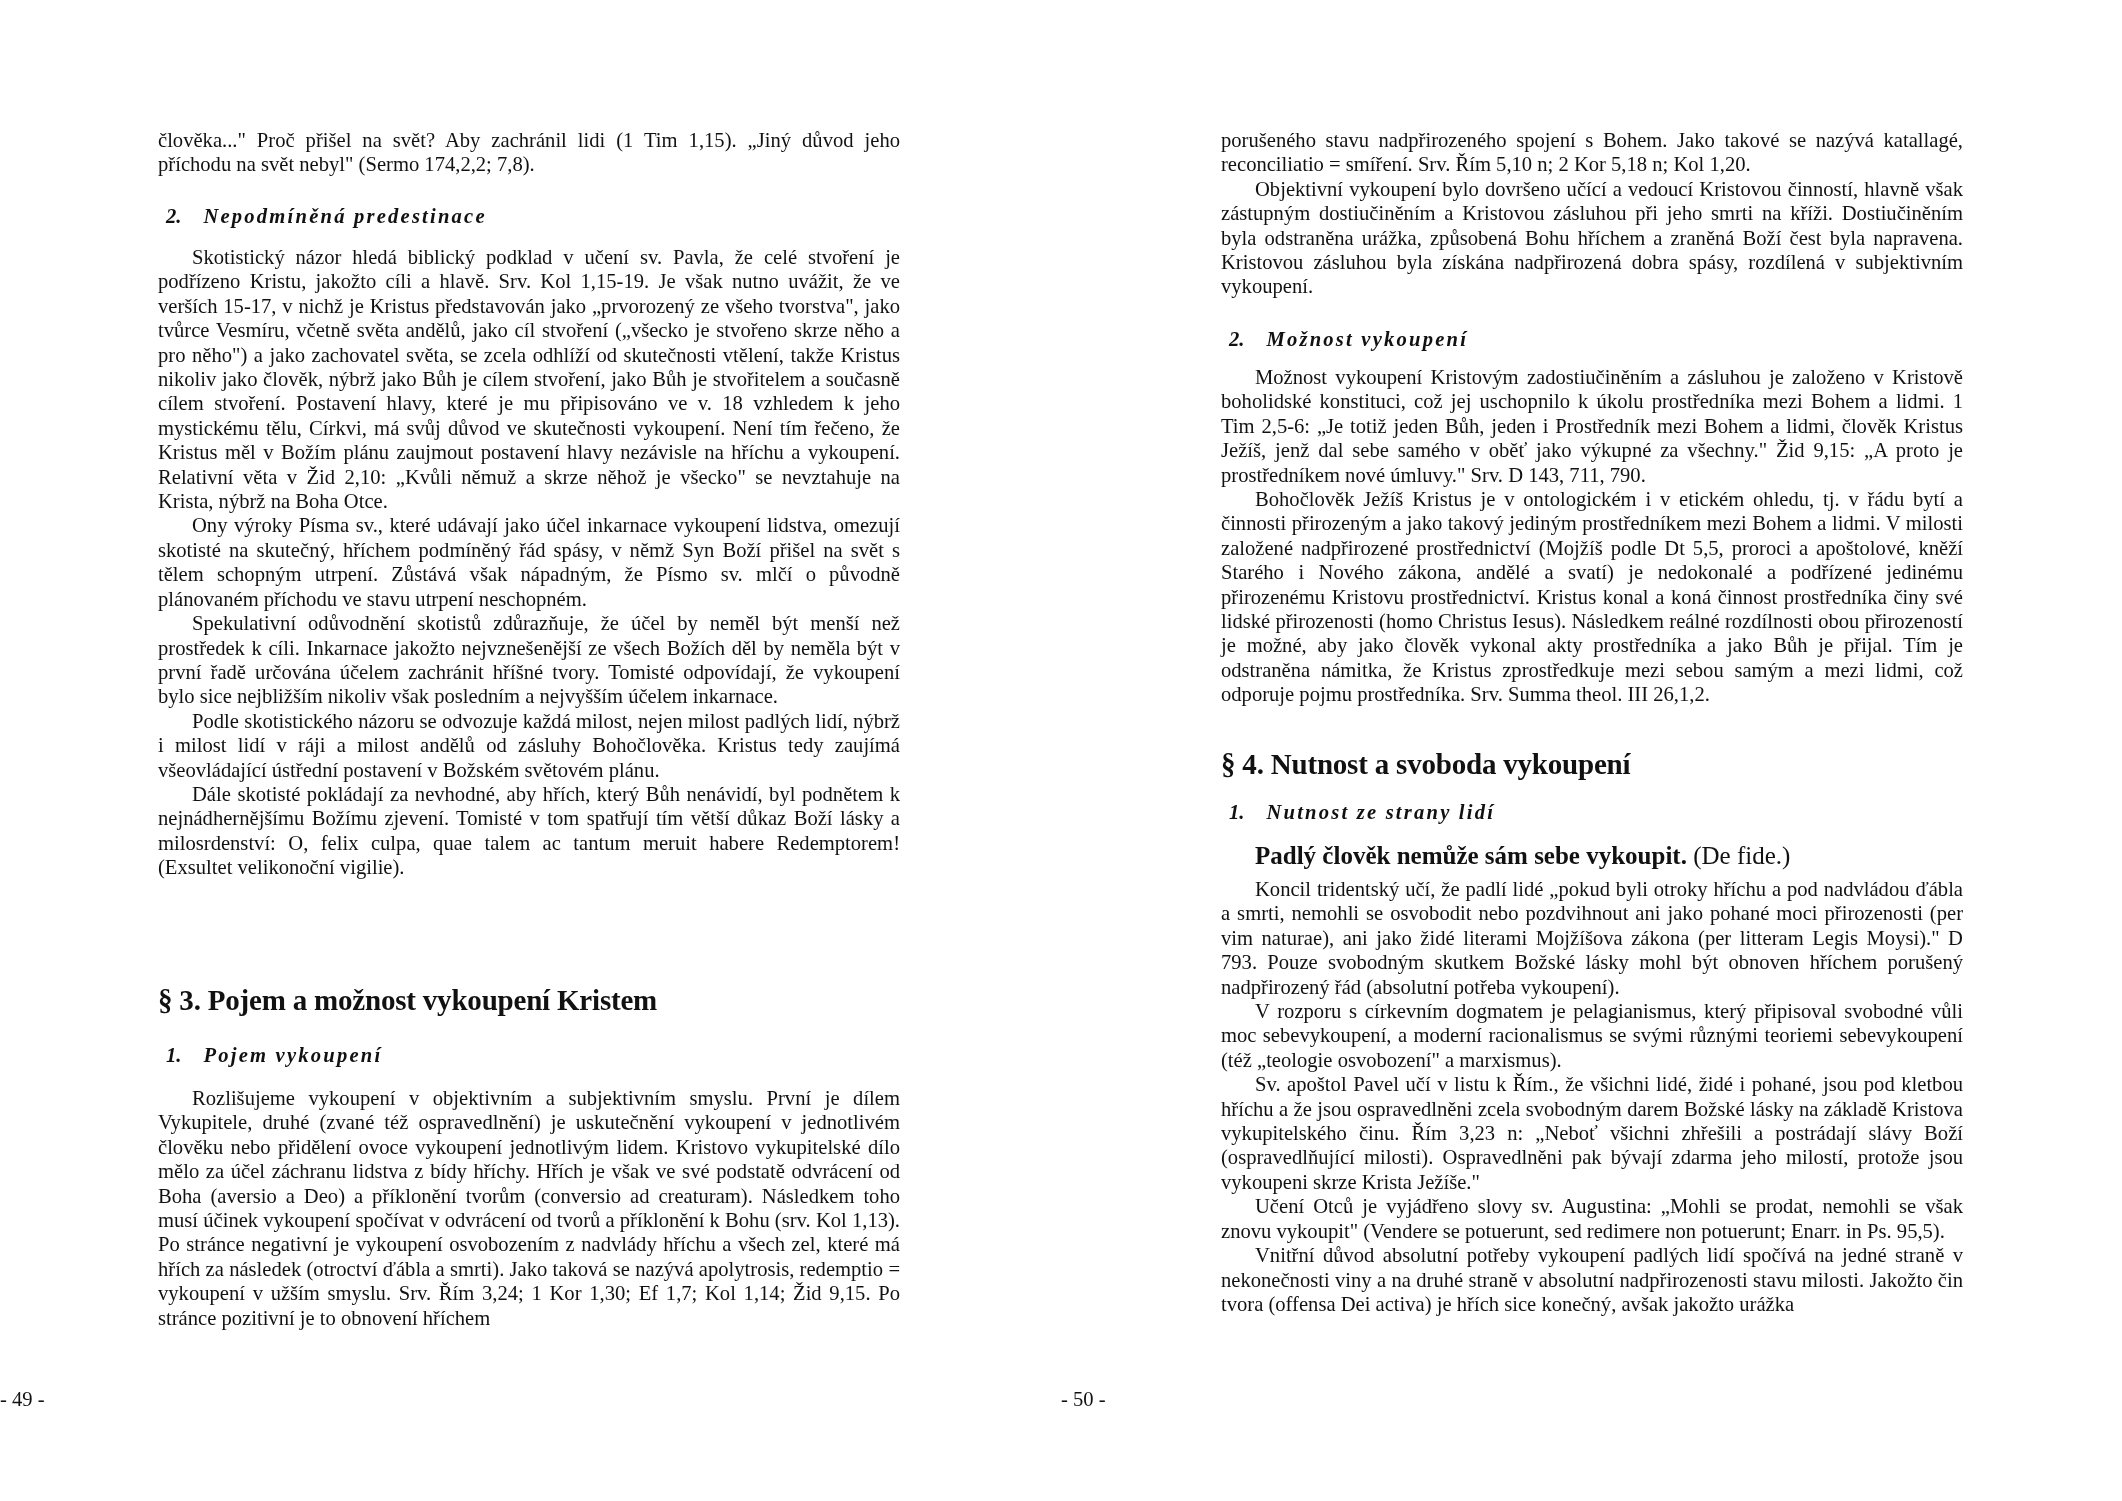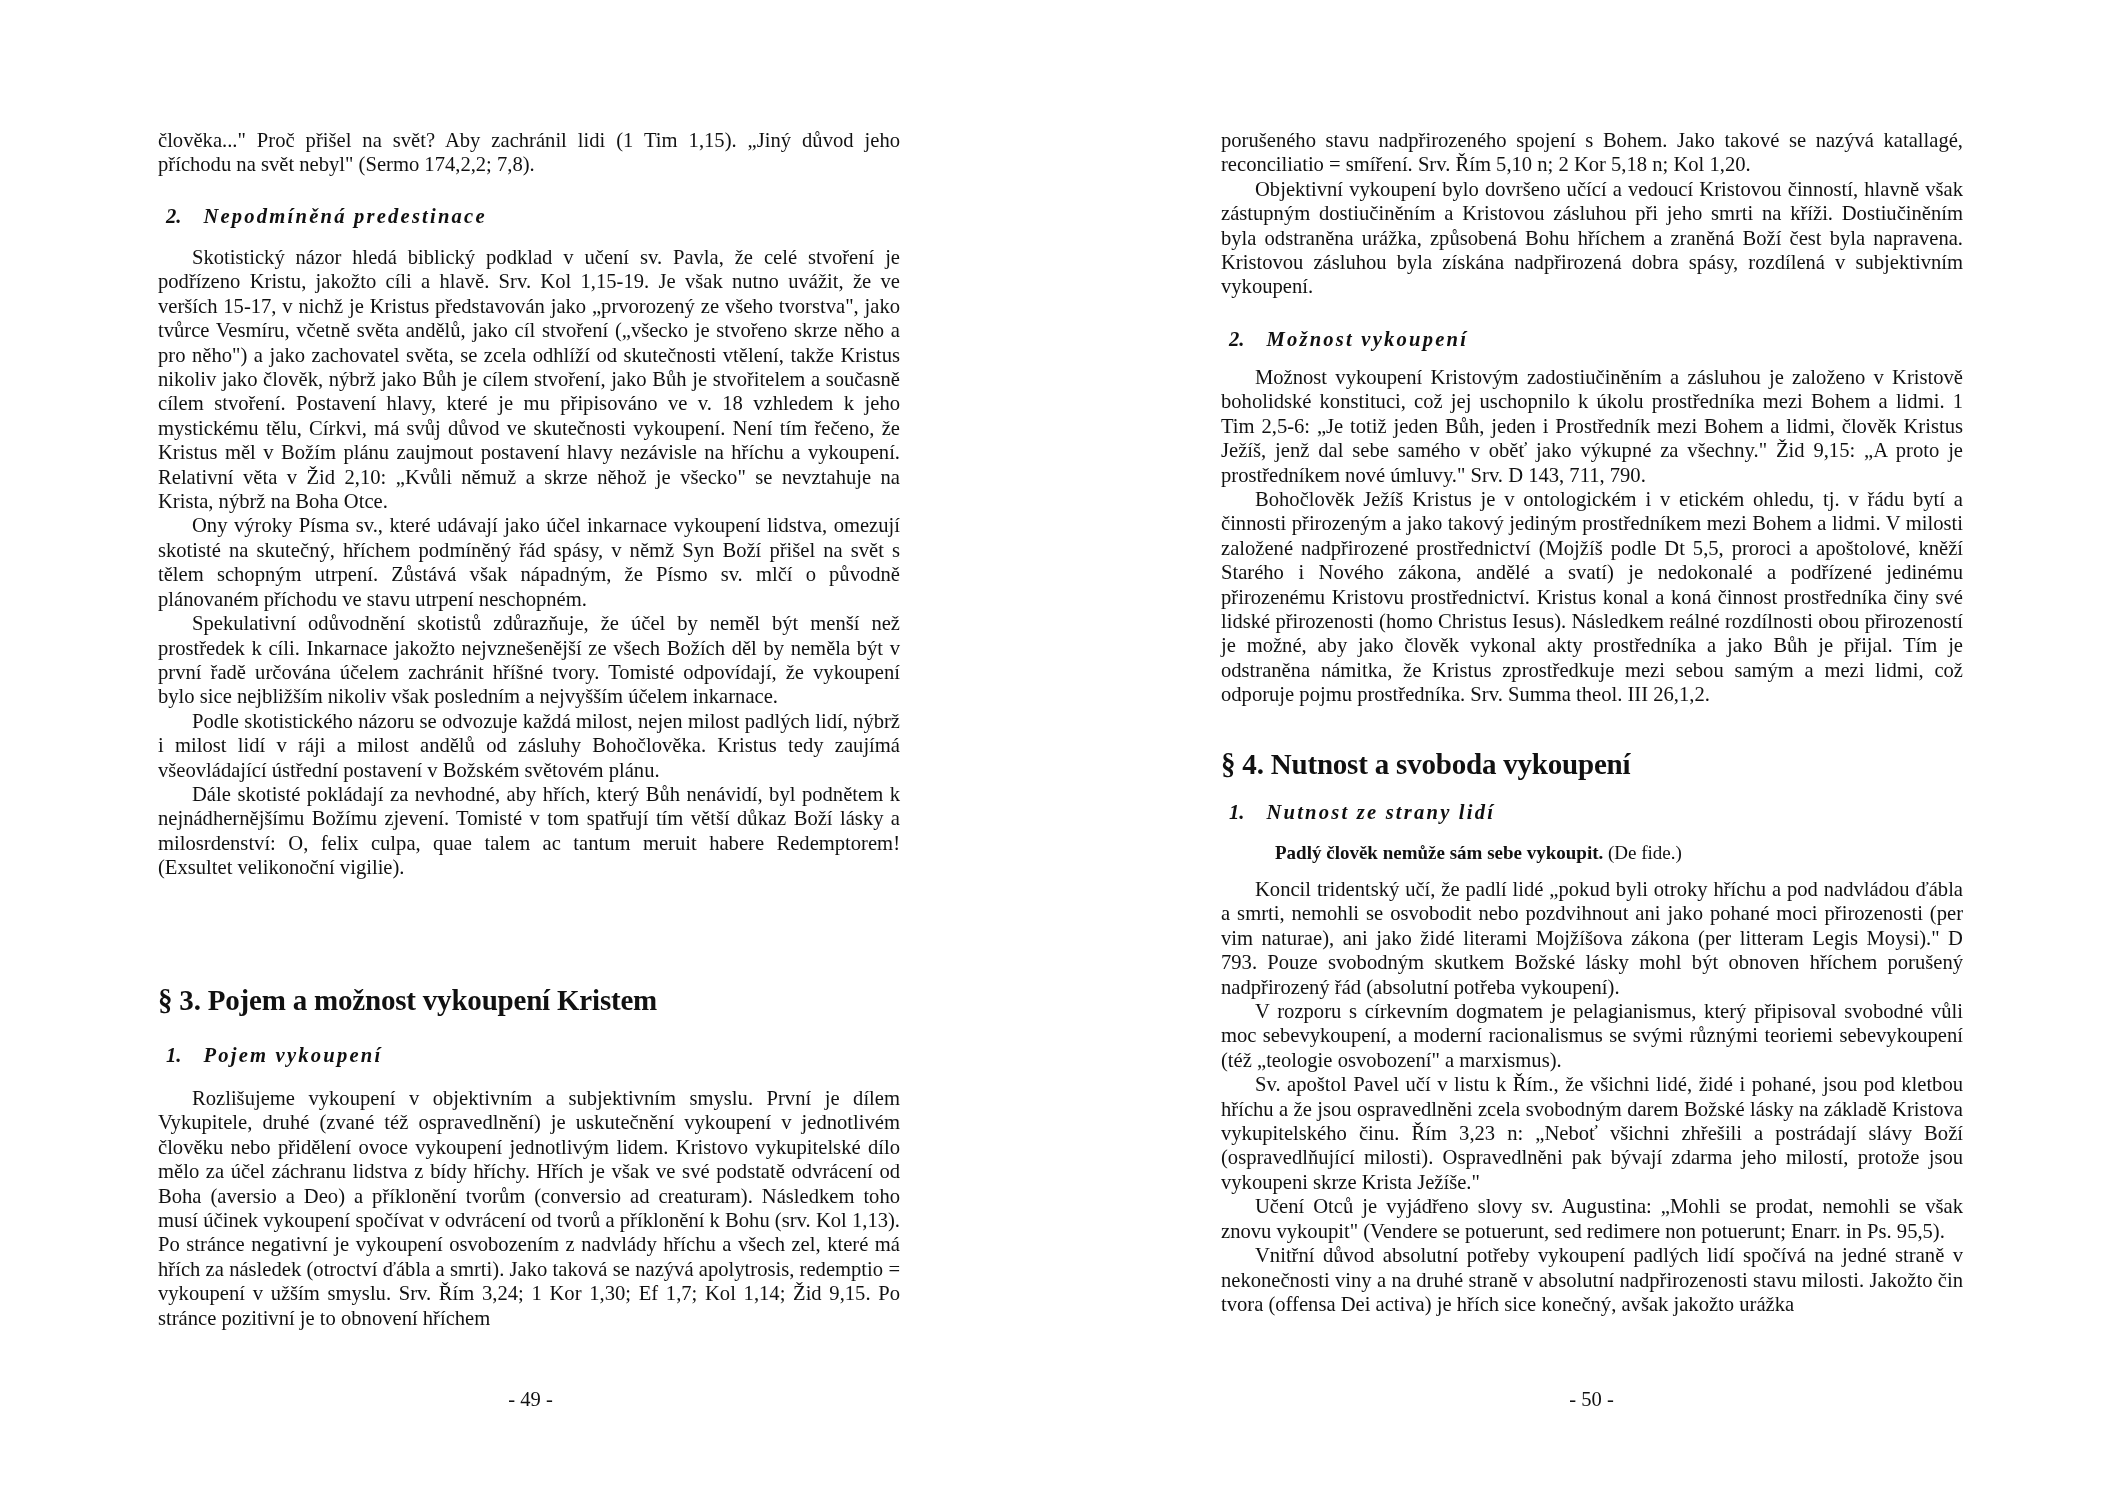--- a/index.html
+++ b/index.html
@@ -11,24 +11,24 @@
   .blk { position: absolute; width: 742px; font-size: 20.6px; line-height: 24.4px; text-align: justify; }
   .left .blk { left: 158px; }
   .right .blk { left: 160px; }
   .blk p { margin: 0; text-indent: 34px; }
   .blk p.noind { text-indent: 0; }
   .sub { position: absolute; font-size: 20.6px; font-weight: bold; font-style: italic; letter-spacing: 2.2px; white-space: nowrap; margin-left: 8px; }
   .sub .num { letter-spacing: 0; margin-right: 22px; }
   .sec { position: absolute; font-size: 29px; font-weight: bold; white-space: nowrap; letter-spacing: -0.2px; }
   .left .sub, .left .sec { left: 158px; }
   .right .sub, .right .sec { left: 160px; }
-  .lead { position: absolute; font-size: 19px; white-space: nowrap; margin-left: 20px; }
+  .lead { position: absolute; font-size: 25px; white-space: nowrap; }
   .right .lead { left: 194px; }
   .lead b { font-weight: bold; }
-  .pnum { position: absolute; top: 1388px; width: 100%; text-align: center; font-size: 20.6px; }
+  .pnum { position: absolute; top: 1388px; width: 100%; text-align: left; font-size: 20.6px; }
   .left .pnum { left: 0; width: 1061px; }
   .right .pnum { left: 0; width: 1061px; }
 </style>
 </head>
 <body>
 
 <div class="page left">
   <div class="blk" style="top:128px;">
     <p class="noind">člověka..." Proč přišel na svět? Aby zachránil lidi (1 Tim 1,15). „Jiný důvod jeho příchodu na svět nebyl" (Sermo 174,2,2; 7,8).</p>
   </div>

